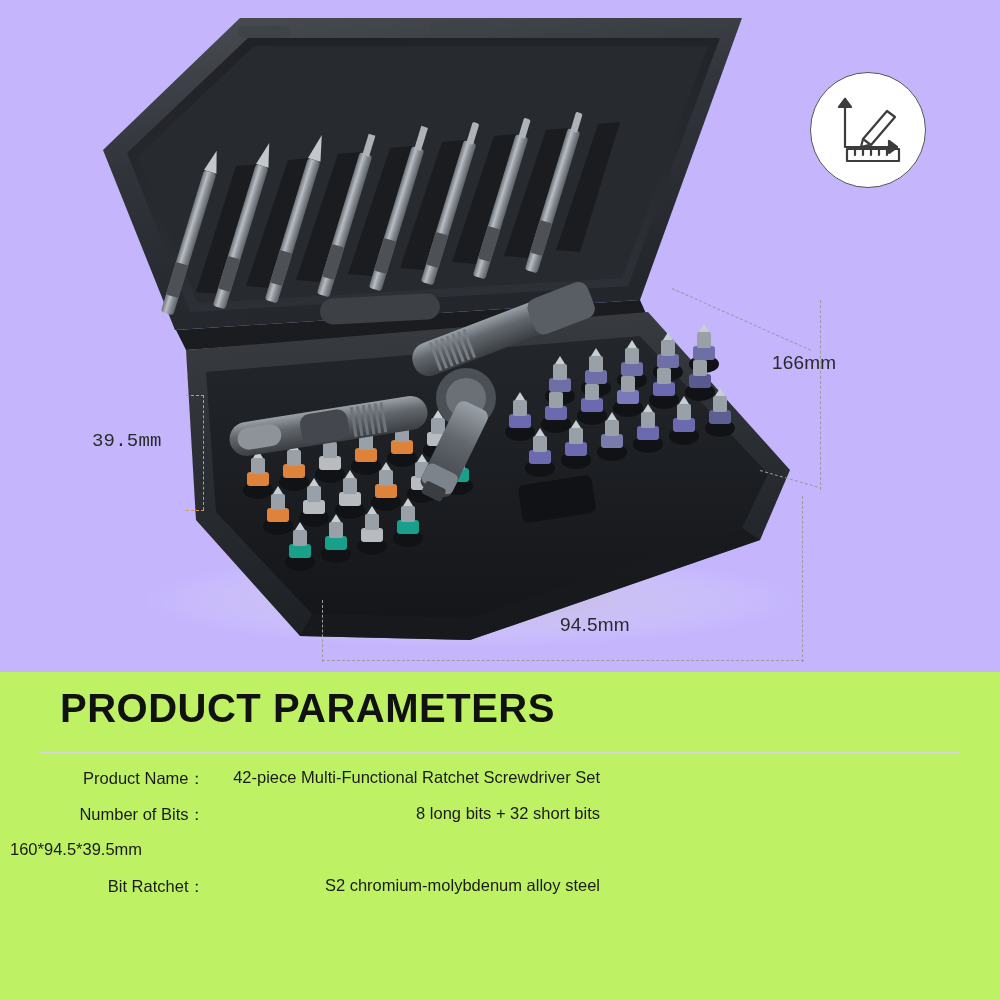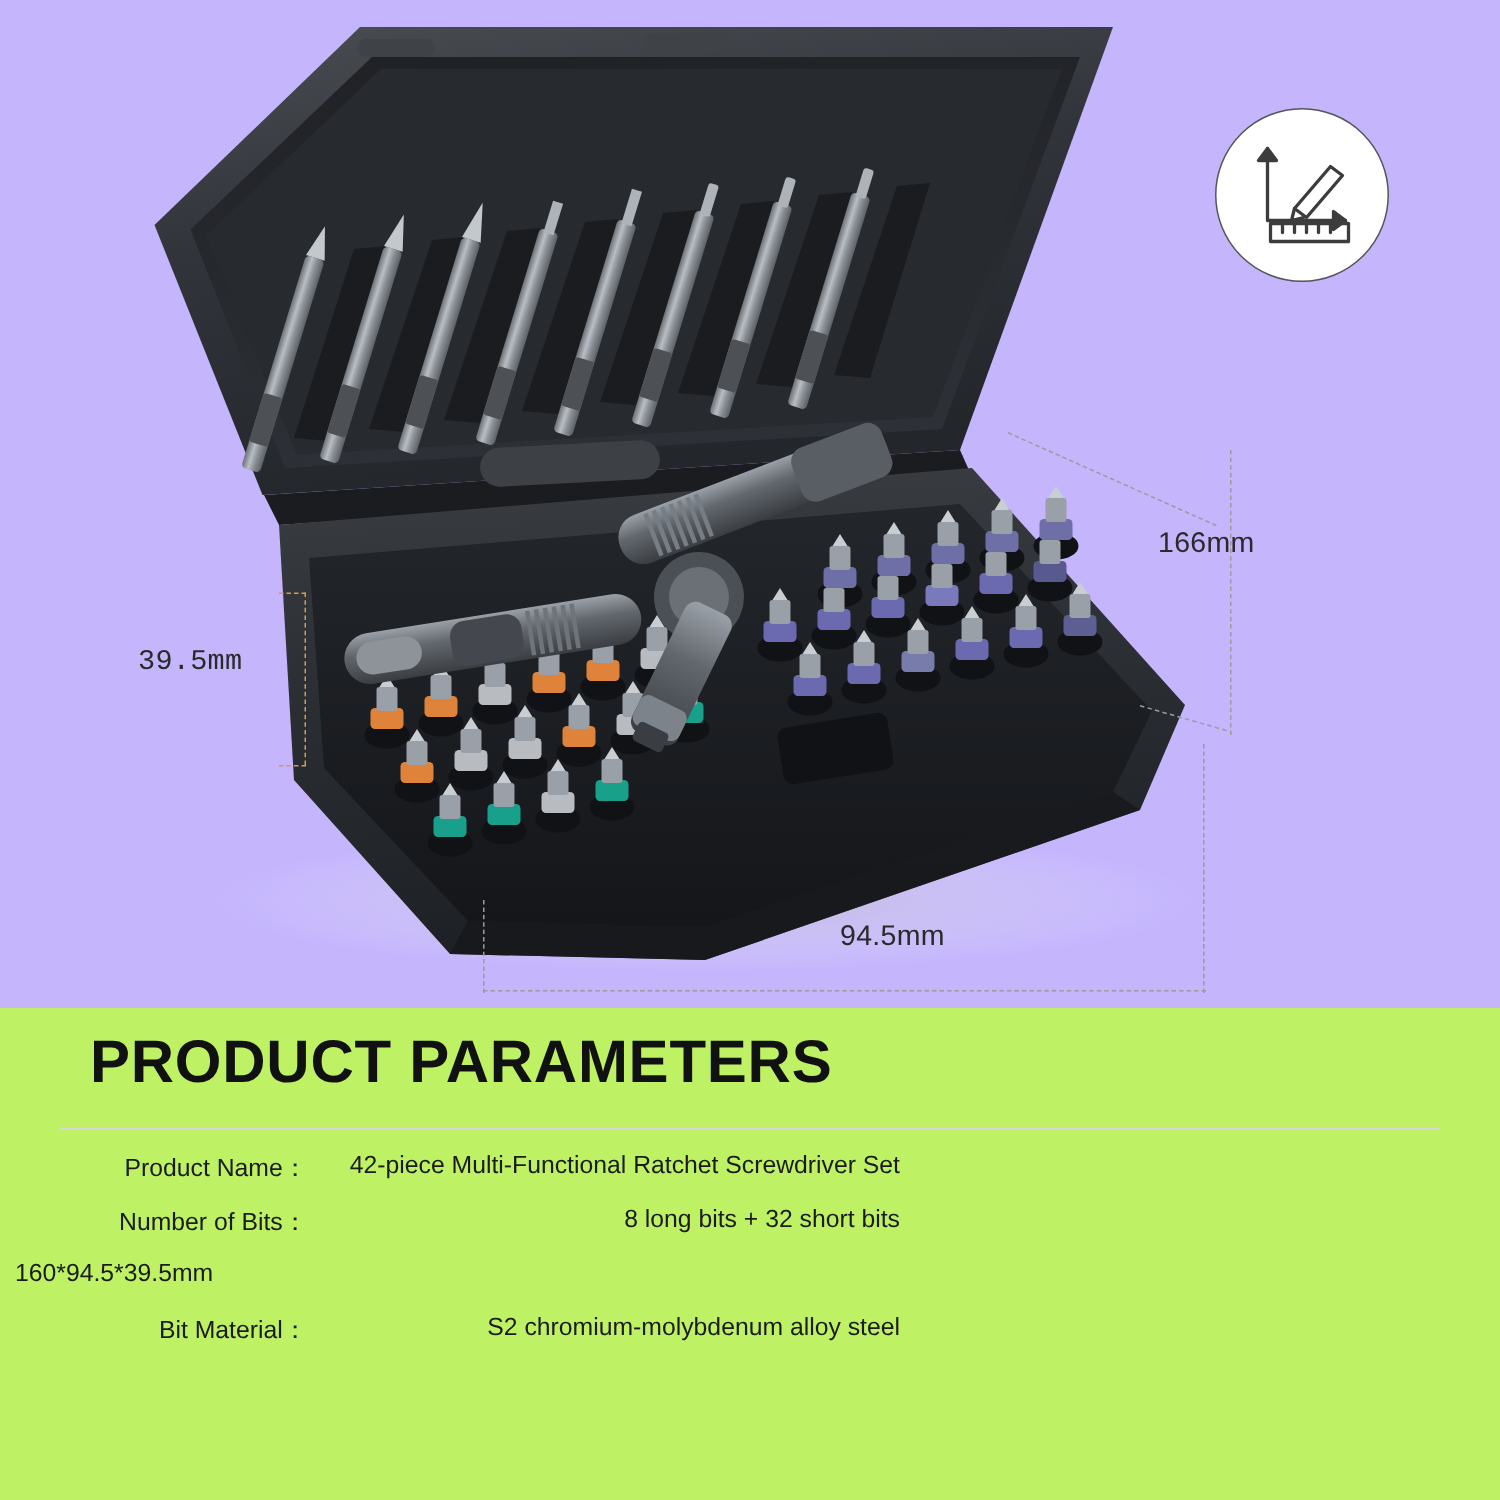--- a/index.html
+++ b/index.html
@@ -570,19 +570,19 @@
 
 
     <div class="prow">
       <div class="rcol">
         <span class="val">160*94.5*39.5mm</span>
       </div>
     </div>
 
     <div class="prow">
       <div class="lcol">
-        <span class="lbl">Bit Material：</span>
+        <span class="lbl">Bit Ratchet：</span>
         <span class="val">S2 chromium-molybdenum alloy steel</span>
       </div>
     </div>
 
   </div>
 </div>
 
 </body></html>

